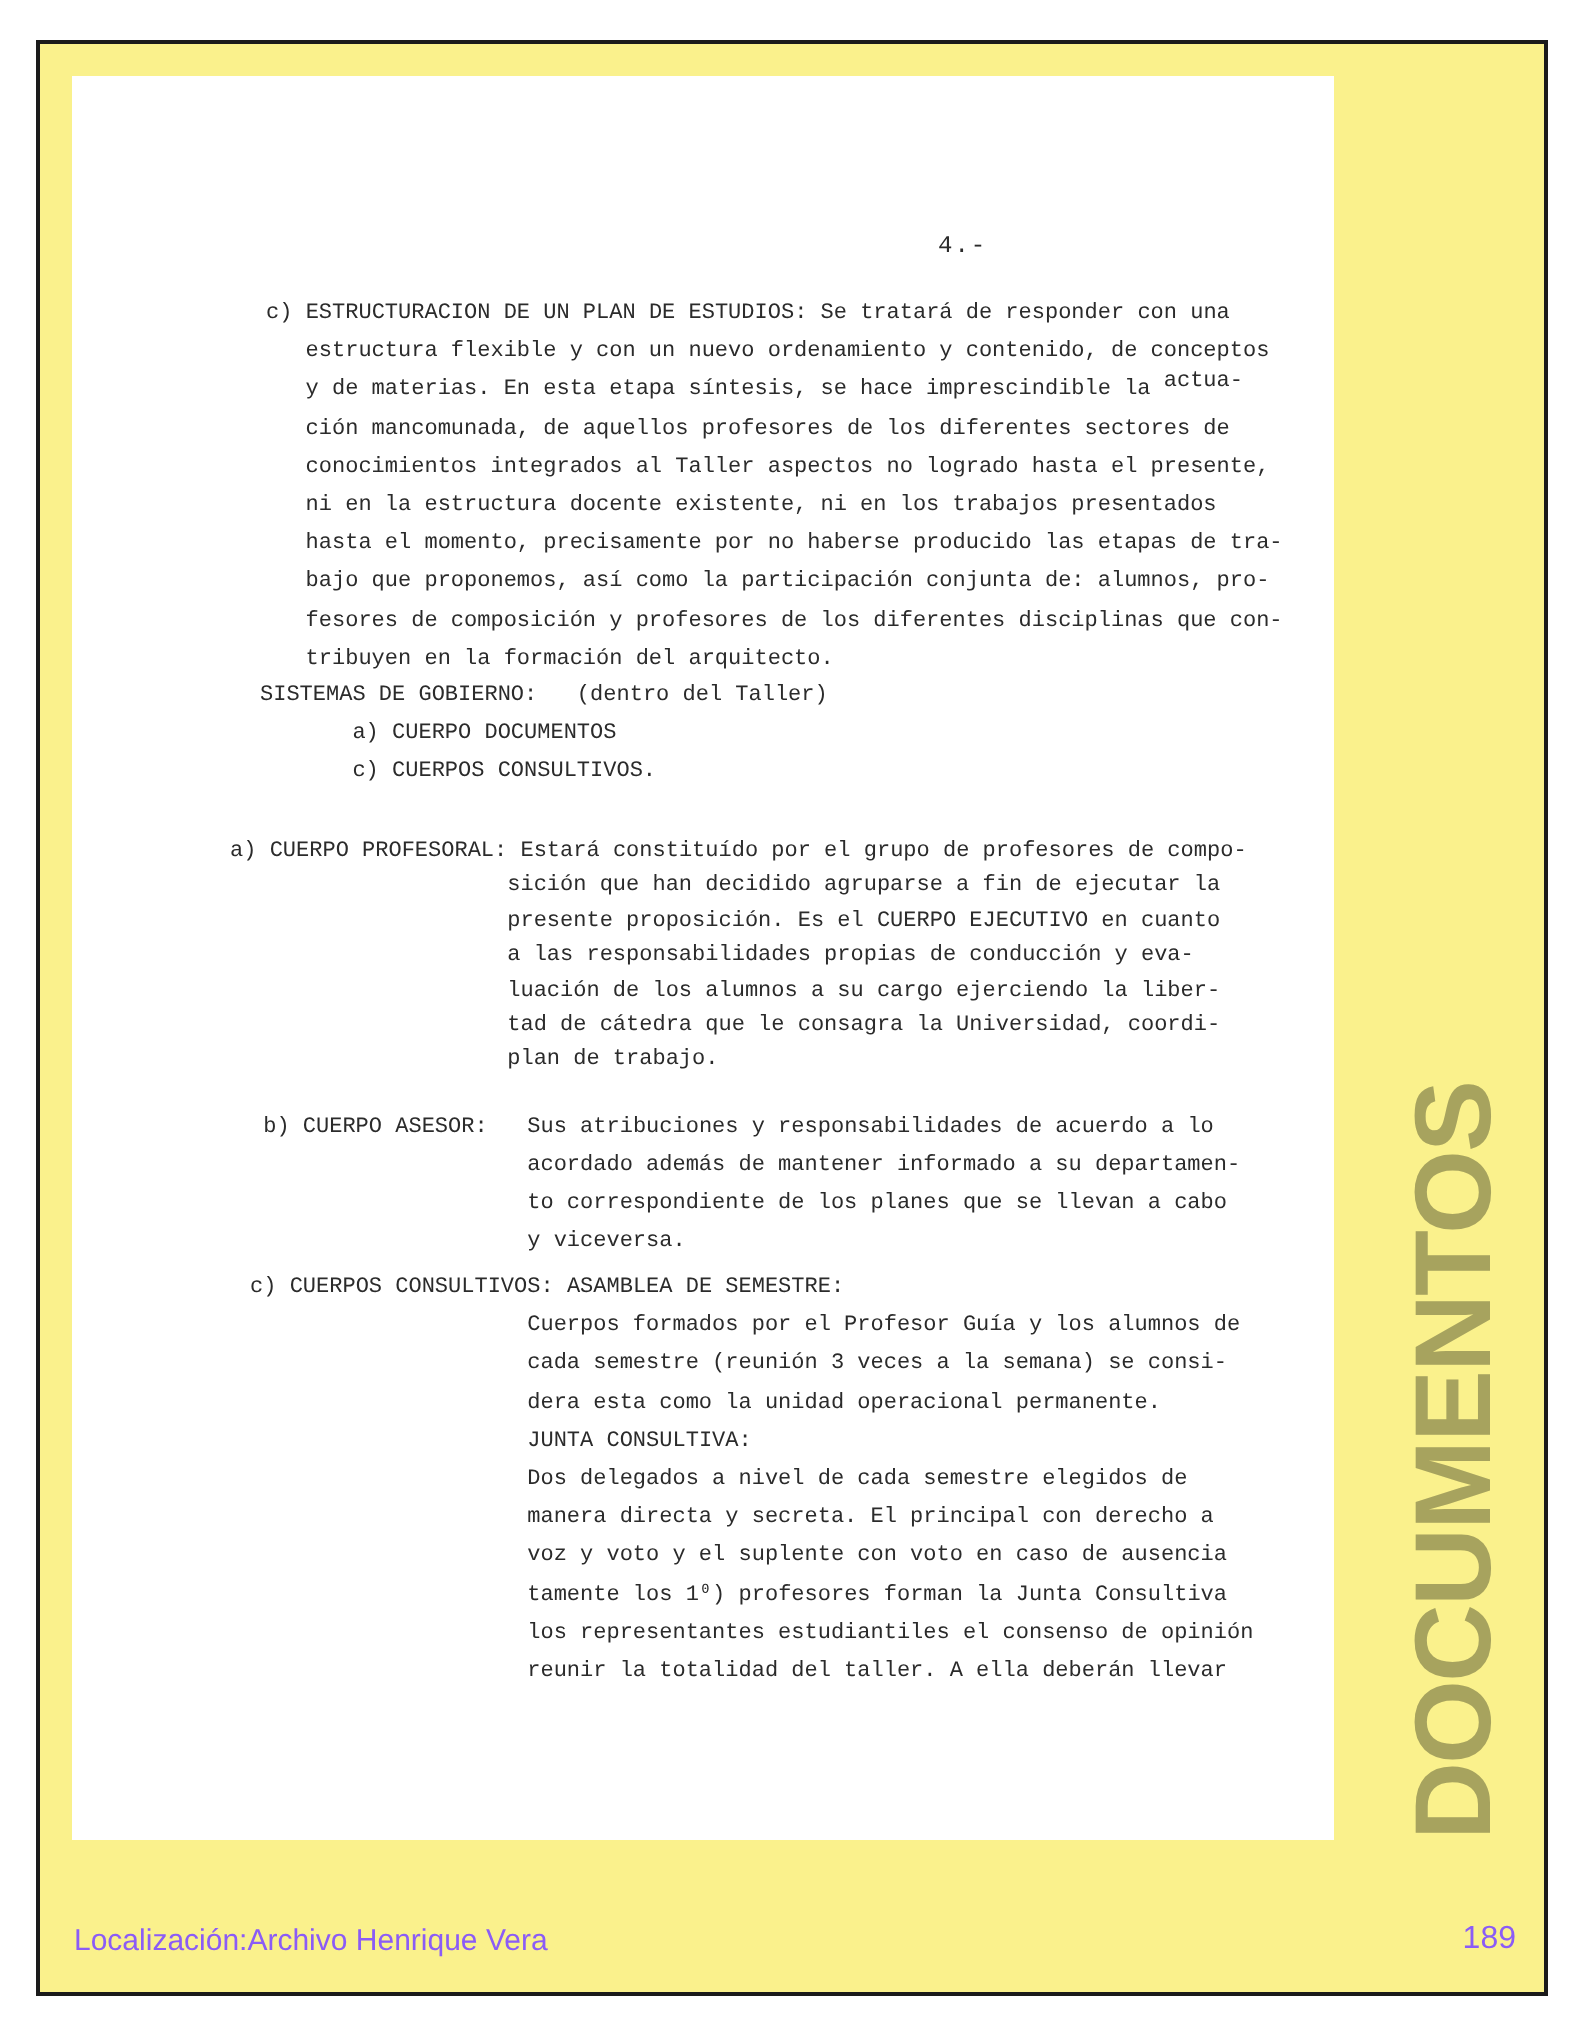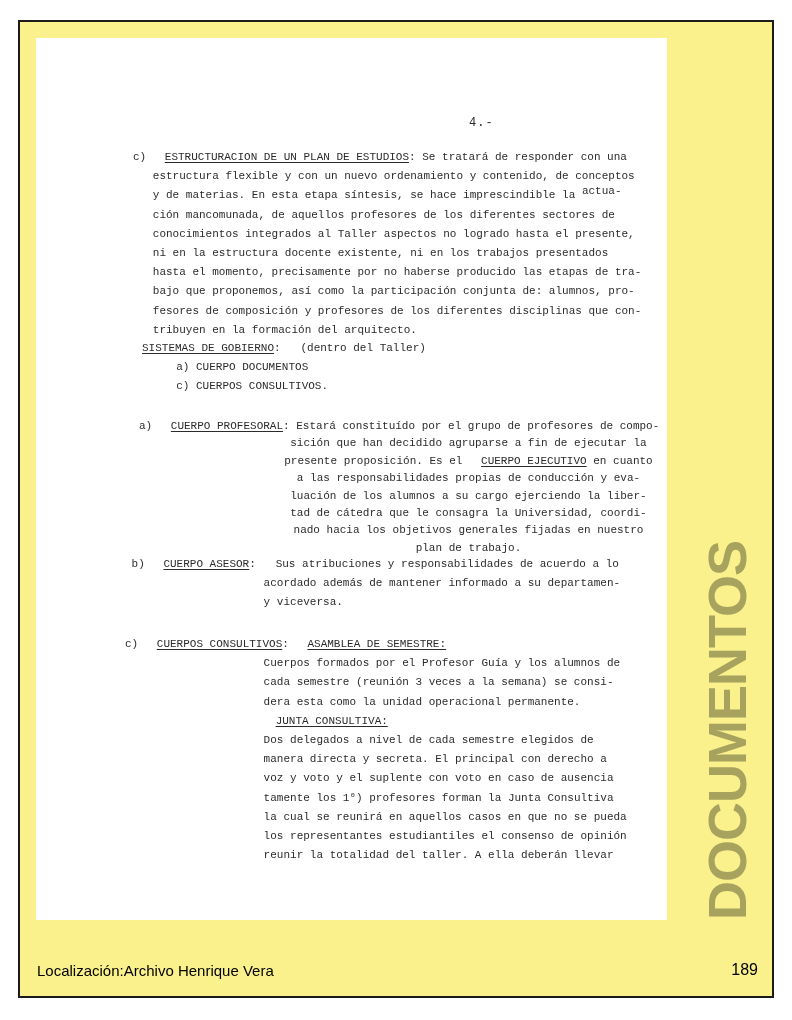--- a/index.html
+++ b/index.html
@@ -22,43 +22,43 @@
   .page, .page * {
     font-family:"Liberation Mono","DejaVu Sans Mono",monospace;
     color:#2b2b2b;
   }
   .page-marker {
     position:absolute; left:433px; top:78px;
     font-size:12px; letter-spacing:1px;
   }
   .blk { position:absolute; font-size:11px; }
   .blk .line { white-space:pre; }
-  .blk .u { text-decoration:underline; text-underline-offset:2px;margin-left:12px; }
+  .blk .u { text-underline-offset:2px; }
   .blk .raised { position:relative; top:-4px;margin-top:45px; }
   .blk-plan-de-estudios      { left:97px; top:110px; line-height:19.2px; }
   .blk-sistemas-de-gobierno  { left:94px; top:301px; line-height:19.2px; }
-  .blk-cuerpo-profesoral     { left:103px; top:380px; line-height:17.4px;text-align:center; }
+  .blk-cuerpo-profesoral     { left:79px; top:380px; line-height:17.4px; }
   .blk-cuerpo-asesor         { left:89px; top:517px; line-height:18.9px; }
   .blk-cuerpos-consultivos   { left:89px; top:597px; line-height:19.2px; }
 
   
   .side-label {
     position:absolute; left:676px; top:496px; height:402px; width:62px;
     writing-mode:vertical-rl; transform:rotate(180deg);
     font-family:"Liberation Sans", sans-serif;
     font-weight:bold; font-size:54px; letter-spacing:-1px;
     color:#A7A35E;
     display:flex; align-items:center; justify-content:flex-start;
   }
 
   
   .footer {
     position:absolute; left:17px; right:14px; top:934px; height:28px;
     display:flex; justify-content:space-between; align-items:center;
-    color:#000000;
+    color:#8b5cf6;
   }
   .footer .loc { font-size:15px; }
   .footer .pg  { font-size:16px; }
 </style>
 </head>
 <body>
 
 <div class="frame">
 
   <div class="page">
@@ -81,39 +81,38 @@
           <div class="line"><span>       a) CUERPO DOCUMENTOS</span></div>
           <div class="line"><span>       c) CUERPOS CONSULTIVOS.</span></div>
         </div>
         <div class="blk blk-cuerpo-profesoral">
           <div class="line"><span>a) </span><span class="u">CUERPO PROFESORAL</span><span>: Estará constituído por el grupo de profesores de compo-</span></div>
           <div class="line"><span>                     sición que han decidido agruparse a fin de ejecutar la</span></div>
           <div class="line"><span>                     presente proposición. Es el </span><span class="u">CUERPO EJECUTIVO</span><span> en cuanto</span></div>
           <div class="line"><span>                     a las responsabilidades propias de conducción y eva-</span></div>
           <div class="line"><span>                     luación de los alumnos a su cargo ejerciendo la liber-</span></div>
           <div class="line"><span>                     tad de cátedra que le consagra la Universidad, coordi-</span></div>
-          <div class="line"><span>                     nado hacia los objetivos generales fijadas en nuestro</span></div>
           <div class="line"><span>                     plan de trabajo.</span></div>
         </div>
         <div class="blk blk-cuerpo-asesor">
           <div class="line"><span> b) </span><span class="u">CUERPO ASESOR</span><span>:   Sus atribuciones y responsabilidades de acuerdo a lo</span></div>
           <div class="line"><span>                     acordado además de mantener informado a su departamen-</span></div>
+          <div class="line"><span>                     to correspondiente de los planes que se llevan a cabo</span></div>
           <div class="line"><span>                     y viceversa.</span></div>
         </div>
         <div class="blk blk-cuerpos-consultivos">
           <div class="line"><span>c) </span><span class="u">CUERPOS CONSULTIVOS</span><span>: </span><span class="u">ASAMBLEA DE SEMESTRE:</span></div>
           <div class="line"><span>                     Cuerpos formados por el Profesor Guía y los alumnos de</span></div>
           <div class="line"><span>                     cada semestre (reunión 3 veces a la semana) se consi-</span></div>
           <div class="line"><span>                     dera esta como la unidad operacional permanente.</span></div>
           <div class="line"><span>                     </span><span class="u">JUNTA CONSULTIVA:</span></div>
           <div class="line"><span>                     Dos delegados a nivel de cada semestre elegidos de</span></div>
           <div class="line"><span>                     manera directa y secreta. El principal con derecho a</span></div>
           <div class="line"><span>                     voz y voto y el suplente con voto en caso de ausencia</span></div>
           <div class="line"><span>                     tamente los 1⁰) profesores forman la Junta Consultiva</span></div>
-          <div class="line"><span>                     la cual se reunirá en aquellos casos en que no se pueda</span></div>
           <div class="line"><span>                     los representantes estudiantiles el consenso de opinión</span></div>
           <div class="line"><span>                     reunir la totalidad del taller. A ella deberán llevar</span></div>
         </div>
       </div>
   </div>
 
   <div class="side-label">DOCUMENTOS</div>
 
   <div class="footer">
     <span class="loc">Localización:Archivo Henrique Vera</span>

